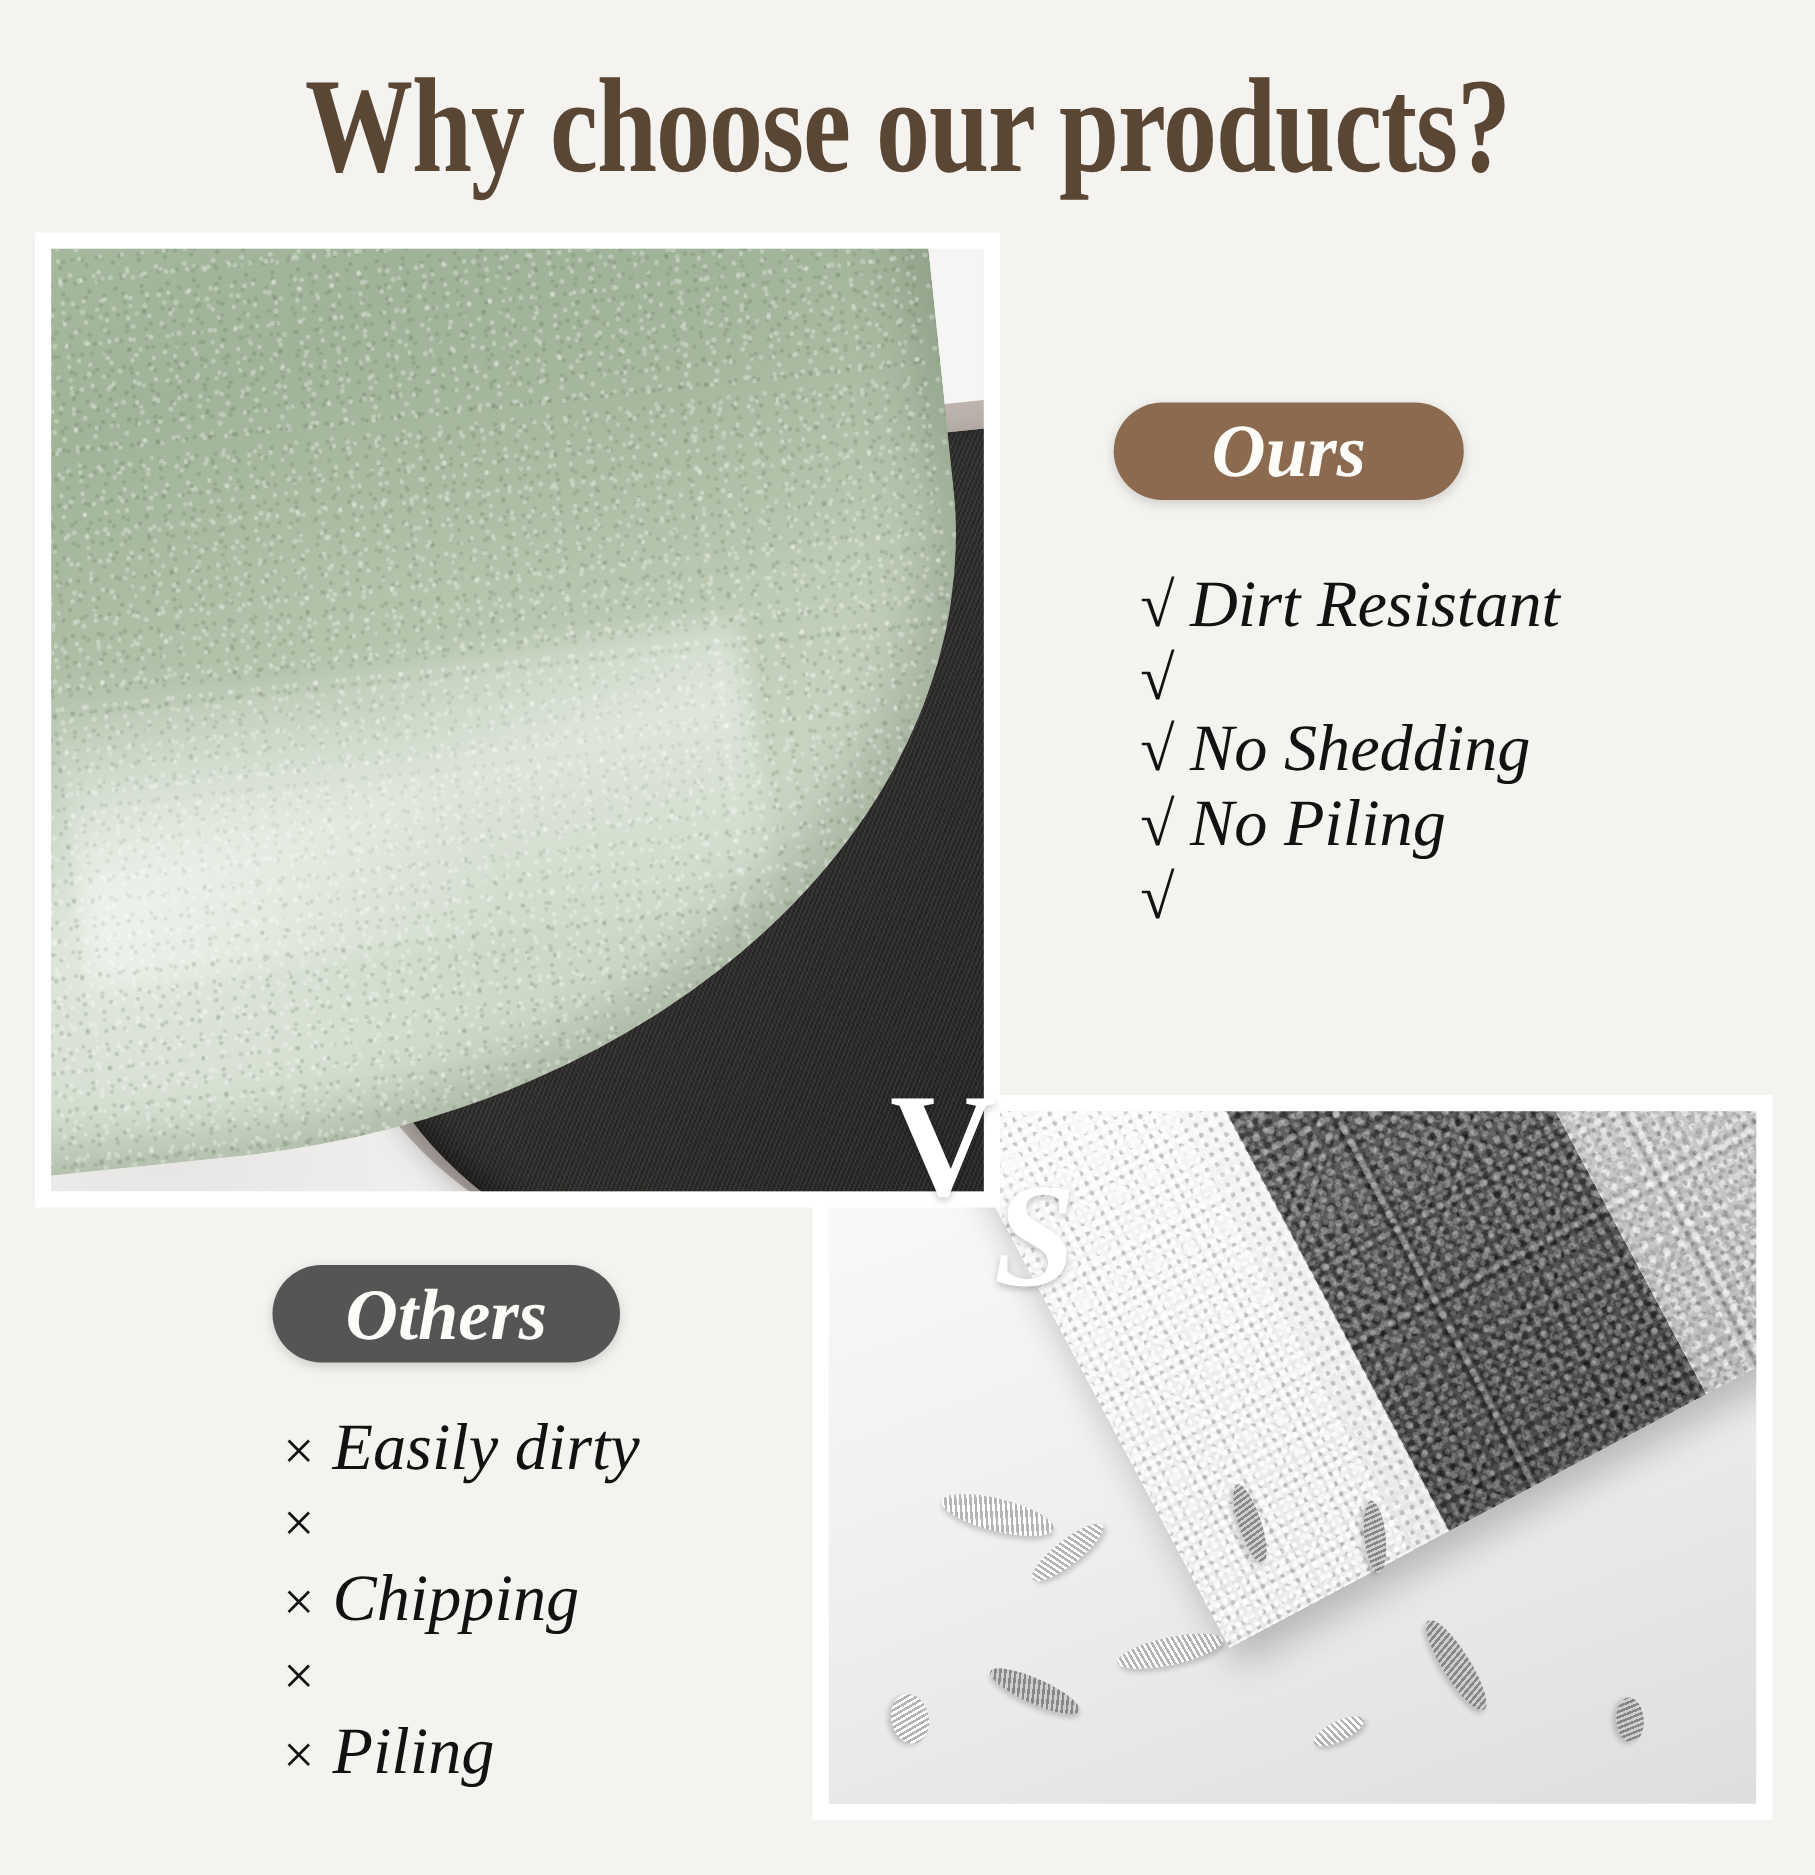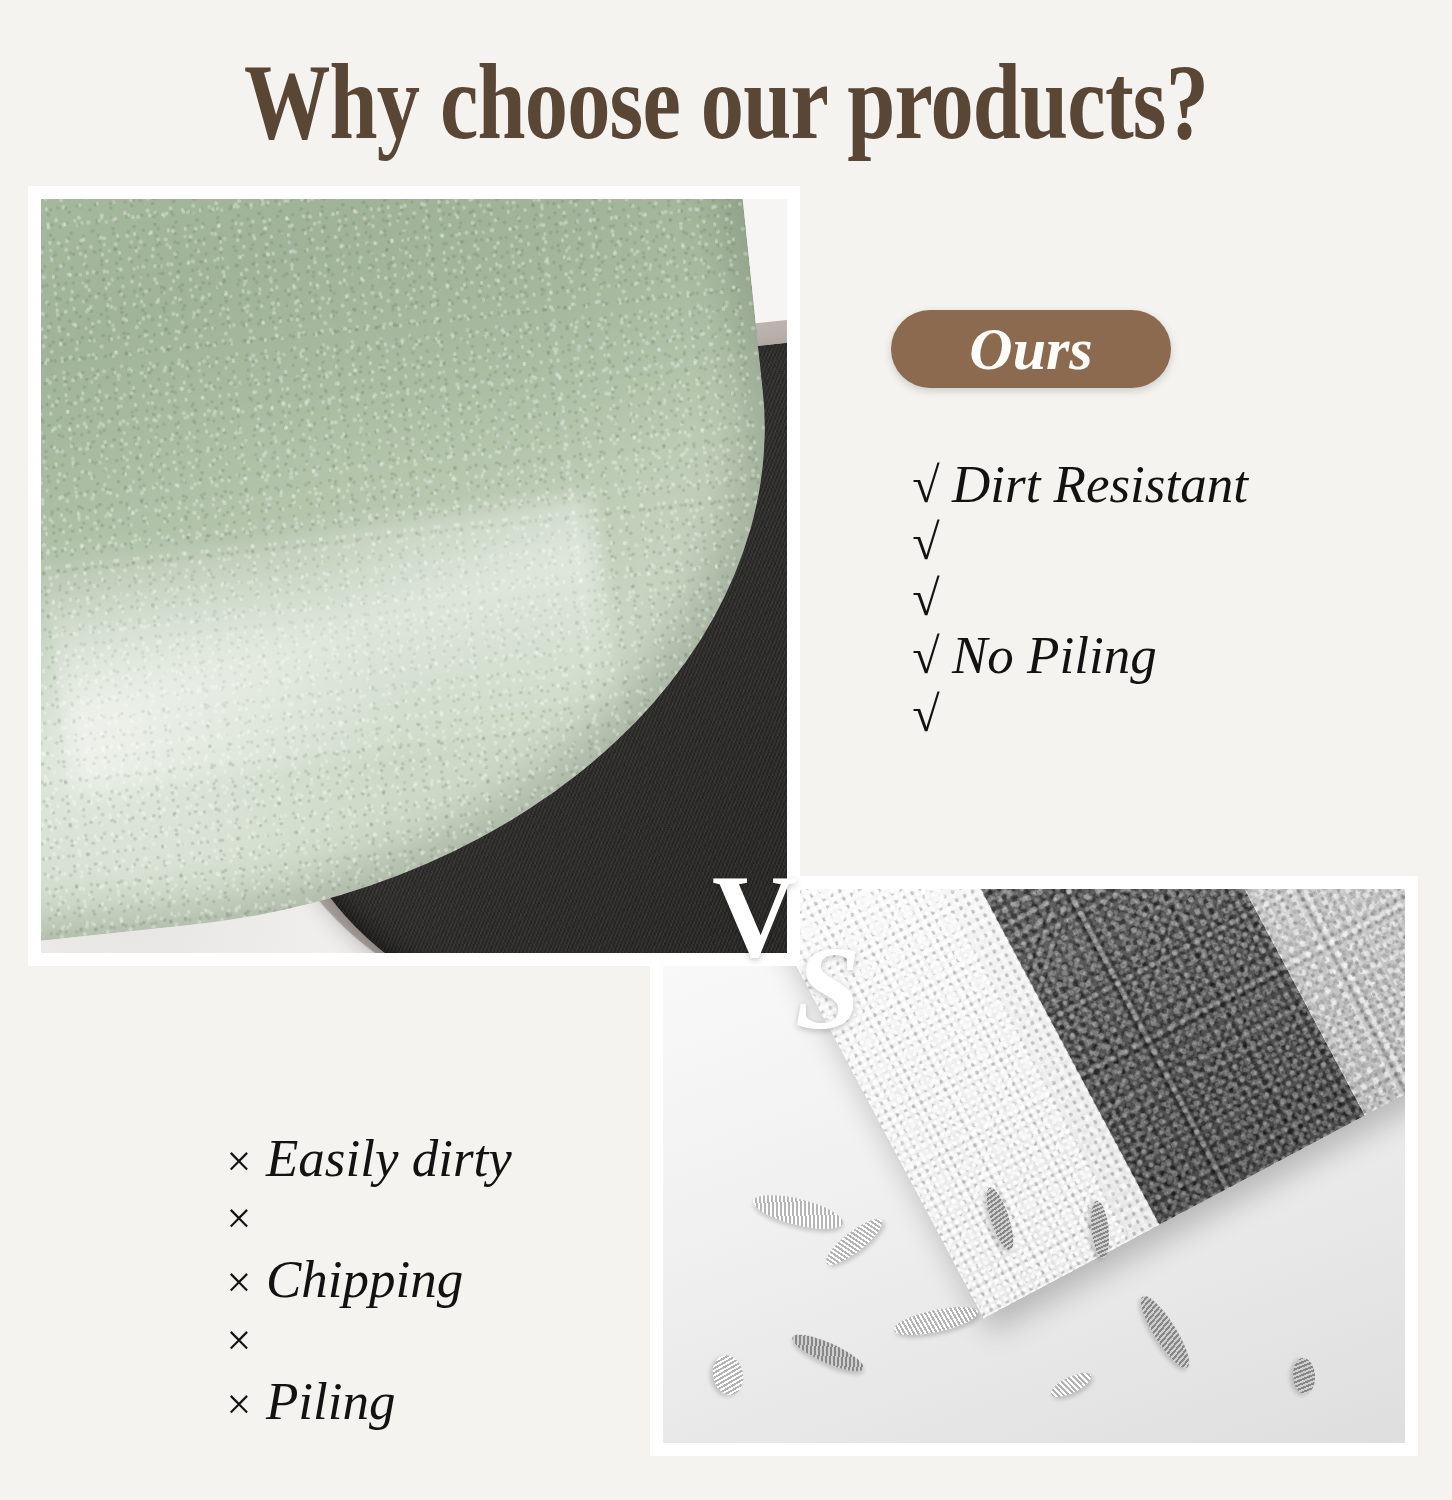--- a/index.html
+++ b/index.html
@@ -186,21 +186,21 @@
   
   .badge{
     position:absolute;z-index:8;
     display:flex;align-items:center;justify-content:center;
     border-radius:999px;
     color:#fdfcf8;
     font-style:italic;font-weight:700;
     font-family:"Liberation Serif",serif;
     box-shadow:0 3px 9px rgba(0,0,0,.16);
   }
-  #ours-badge{left:891px;top:310px;width:280px;height:78px;background:#8b6a4f;font-size:60px;}
+  #ours-badge{left:891px;top:322px;width:280px;height:78px;background:#8b6a4f;font-size:60px;}
   #others-badge{left:218px;top:1012px;width:278px;height:78px;background:#555555;font-size:58px;}
 
   
   .feature-list{position:absolute;z-index:8;list-style:none;margin:0;padding:0;}
   .feature-list li{
     display:flex;align-items:baseline;
     font-style:italic;
     color:#121212;
     font-family:"Liberation Serif",serif;
     white-space:nowrap;
@@ -289,30 +289,34 @@
   <ul class="feature-list" id="ours-list">
     <li>
       <span class="mark">√</span>
       <span>Dirt Resistant</span>
     </li>
     <li>
       <span class="mark">√</span>
     </li>
     <li>
       <span class="mark">√</span>
+      <span>No Shedding</span>
     </li>
     <li>
       <span class="mark">√</span>
       <span>No Piling</span>
     </li>
     <li>
       <span class="mark">√</span>
     </li>
   </ul>
 
+  <div class="badge" id="others-badge">
+    <span>Others</span>
+  </div>
 
   <ul class="feature-list" id="others-list">
     <li>
       <span class="mark">×</span>
       <span>Easily dirty</span>
     </li>
     <li>
       <span class="mark">×</span>
     </li>
     <li>

